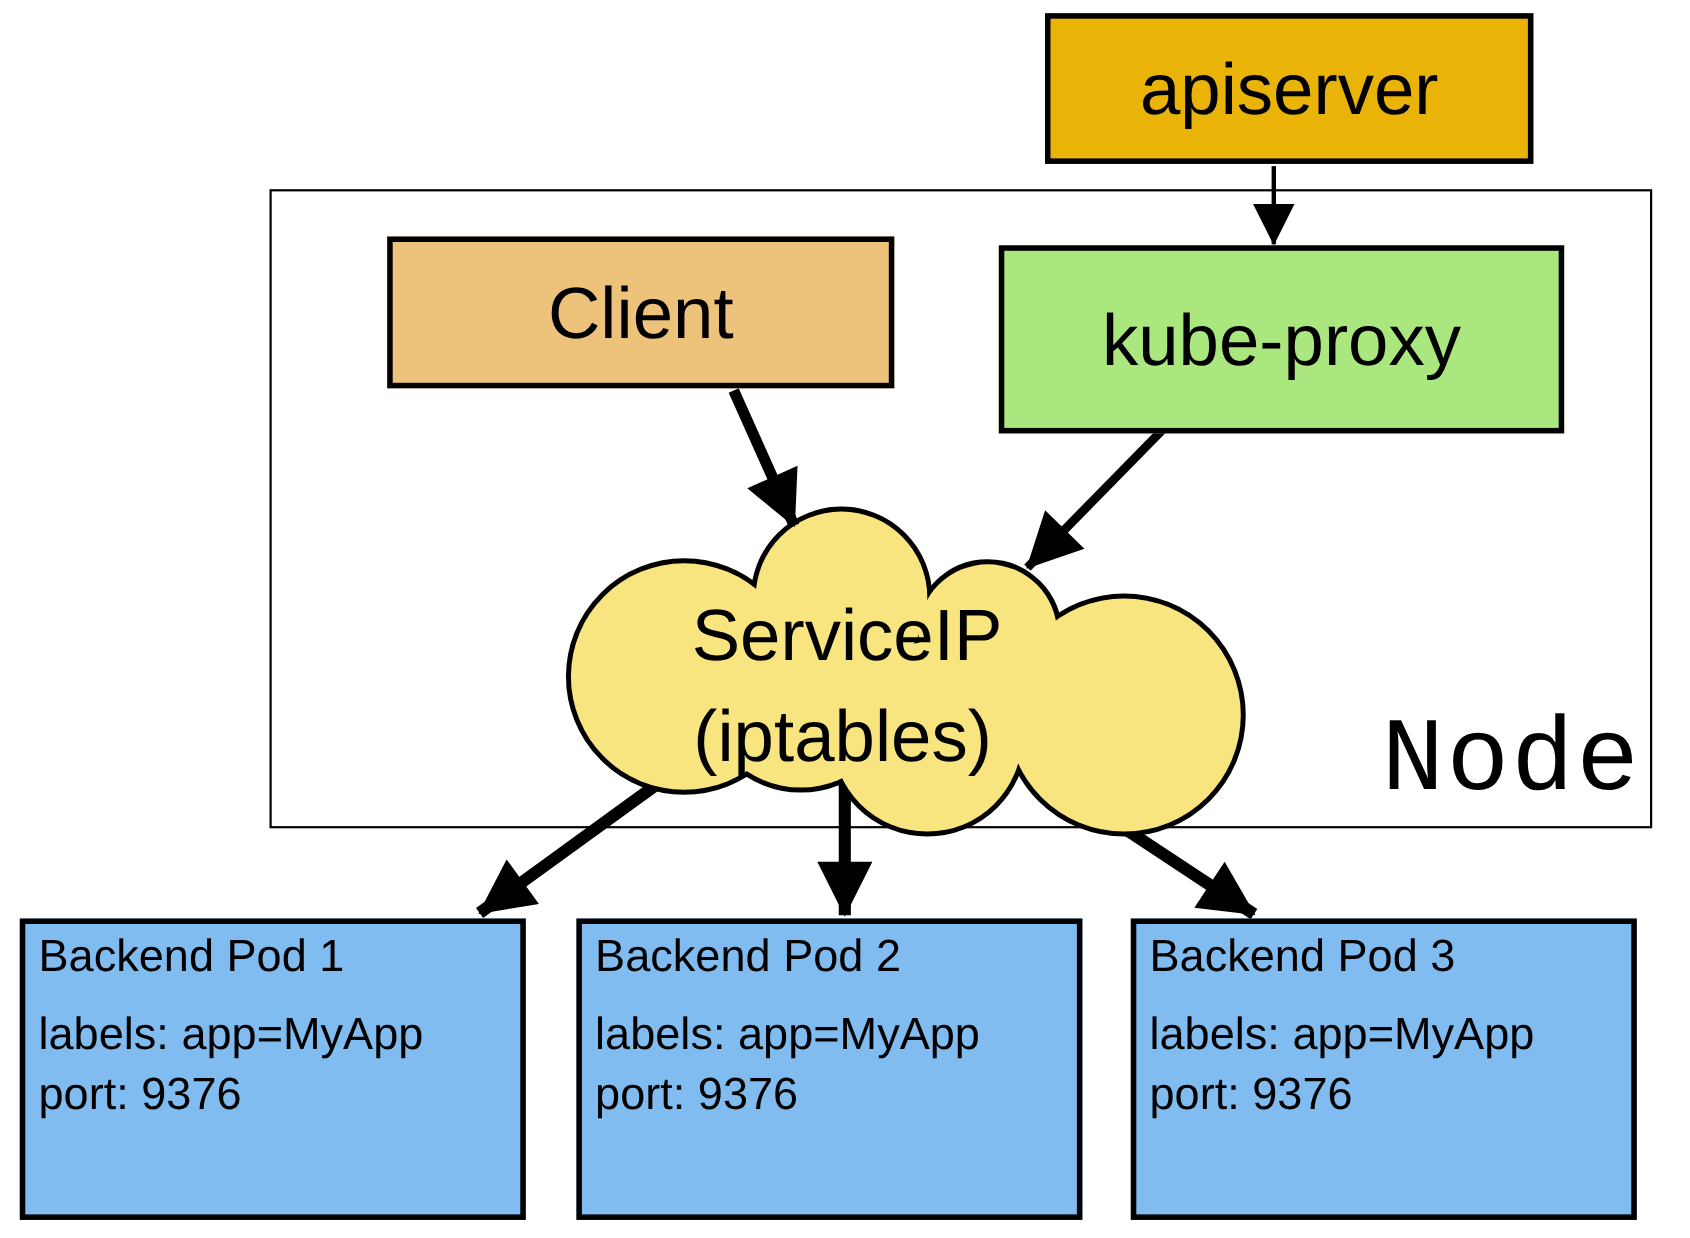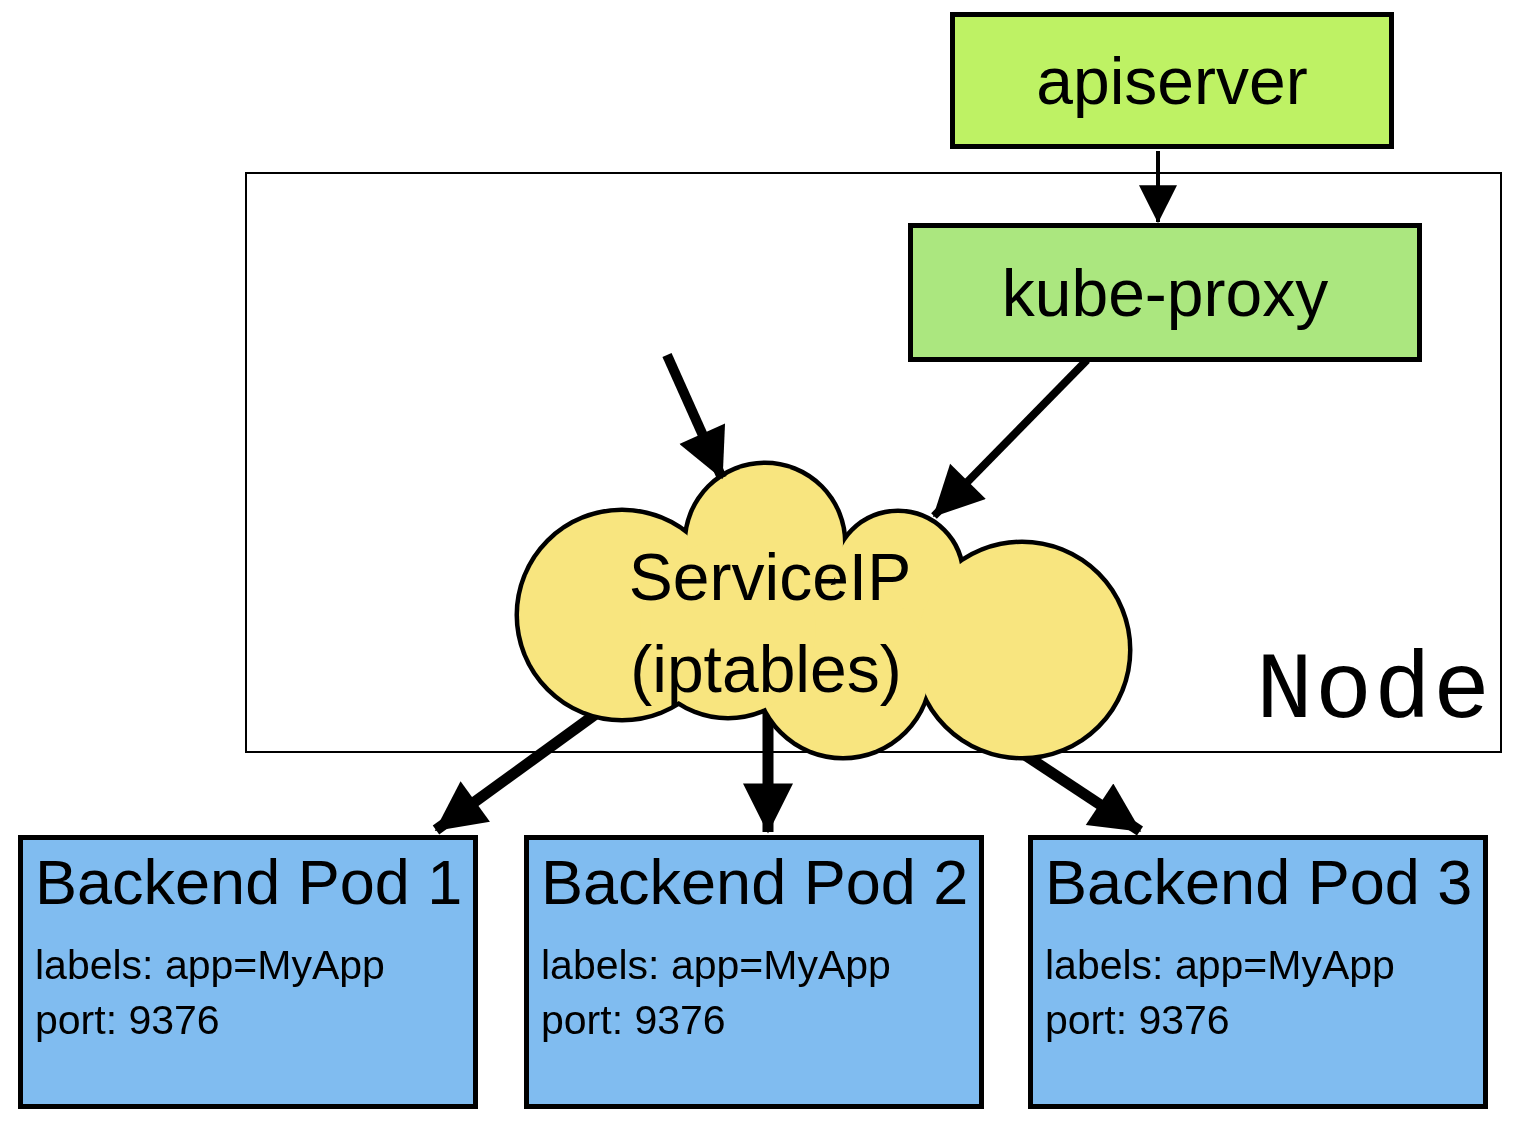--- a/index.html
+++ b/index.html
@@ -37,21 +37,21 @@
     display: flex;
     align-items: center;
     justify-content: center;
     font-size: 66px;
     line-height: 1;
     z-index: 3;
     white-space: nowrap;
   }
   .apiserver { left: 950px; top: 12px;  width: 444px; height: 137px; }
   .client    { left: 352px; top: 215px; width: 461px; height: 138px; }
-  .kubeproxy { left: 908px; top: 223px; width: 514px; height: 139px; }
+  .kubeproxy { left: 908px; top: 223px; width: 514px; height: 171px; }
   
   .node-label {
     position: absolute;
     left: 1230px; top: 645px;
     width: 262px;
     text-align: right;
     font-size: 95px;
     font-weight: 300;
     letter-spacing: 2px;
     line-height: 1;
@@ -67,21 +67,21 @@
     box-sizing: border-box;
     border: 5px solid #000;
     padding: 6px 12px 0 12px;
     z-index: 3;
     overflow: hidden;
   }
   .pod-1 { left: 18px; }
   .pod-2 { left: 524px; }
   .pod-3 { left: 1028px; }
   .pod-title {
-    font-size: 63px;
+    font-size: 41px;
     line-height: 1.15;
     white-space: nowrap;
   }
   .pod-details {
     margin-top: 20px;
     font-size: 41px;
     line-height: 1.32;
     white-space: nowrap;
   }
   .cloud-text {
@@ -128,24 +128,27 @@
       <circle cx="728" cy="628" r="88"></circle>
     </g>
     <text class="cloud-text" x="770" y="600" text-anchor="middle">ServiceIP</text>
     <text class="cloud-text" x="766" y="692" text-anchor="middle">(iptables)</text>
 
     <line x1="1158" y1="151" x2="1158" y2="222" stroke="#000" stroke-width="4" marker-end="url(#ahs)"></line>
     <line x1="667" y1="355" x2="722" y2="478" stroke="#000" stroke-width="10" marker-end="url(#ah)"></line>
     <line x1="1087" y1="360" x2="934" y2="516" stroke="#000" stroke-width="8" marker-end="url(#ah)"></line>
   </svg>
 
-  <div class="rbox apiserver" style="background-color: #bef264;">
+  <div class="rbox apiserver" style="background-color: #eab308;">
     <span>apiserver</span>
   </div>
 
+  <div class="rbox client" style="background-color: rgb(237, 195, 124);">
+    <span>Client</span>
+  </div>
 
   <div class="rbox kubeproxy" style="background-color: rgb(171, 231, 127);">
     <span>kube-proxy</span>
   </div>
 
   <div class="node-label">Node</div>
 
   <div class="pod pod-1" style="background-color: rgb(128, 188, 240);">
     <div class="pod-title">Backend Pod 1</div>
     <div class="pod-details">

